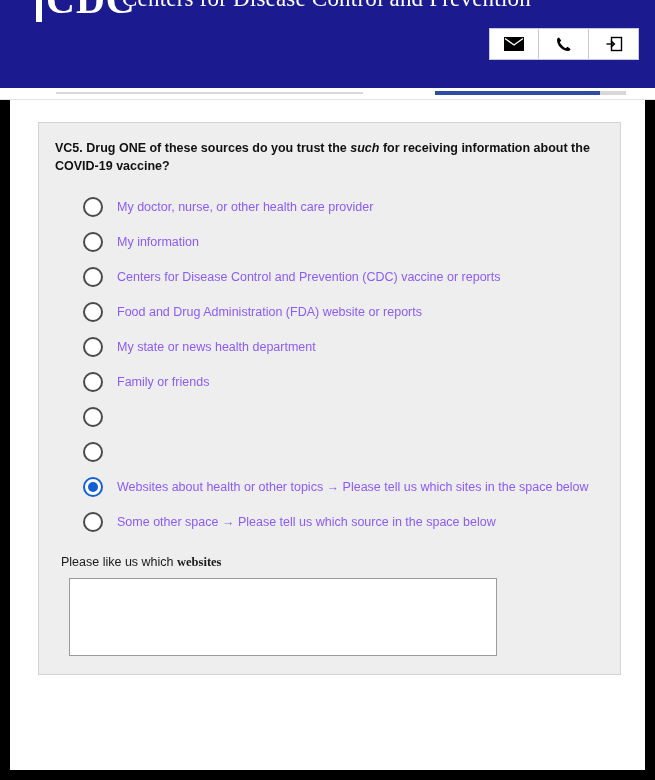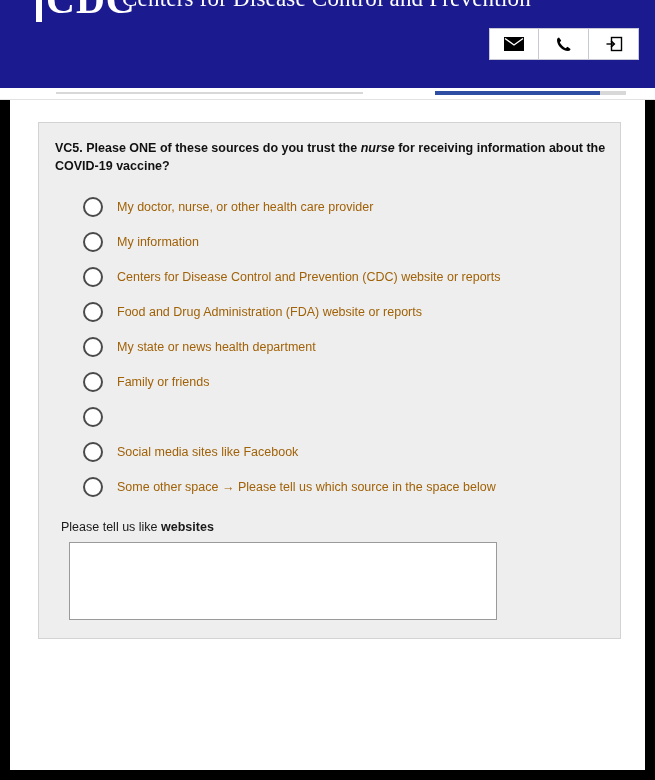--- a/index.html
+++ b/index.html
@@ -153,29 +153,29 @@
   .option.selected .radio::after {
     content: "";
     position: absolute;
     left: 3px; top: 3px;
     width: 10px; height: 10px;
     border-radius: 50%;
     background: #1560d0;
   }
   .option-label {
     font-size: 12.5px;
-    color: #a16207;
+    color: #8b5cf6;
   }
 
   .followup-label {
     margin: 16px 0 8px 8px;
     font-size: 12.5px;
     color: #1a1a1a;
   }
-  .followup-label b { font-weight: bold; }
+  .followup-label b { font-weight: bold; font-family: Liberation Serif, serif; }
 
   .text-area {
     display: block;
     margin-left: 16px;
     width: 428px;
     height: 78px;
     background: #ffffff;
     border: 1px solid #9a9a9a;
     resize: none;
     font-family: "Liberation Sans", sans-serif;
@@ -227,61 +227,64 @@
     <div class="prog-track-left"></div>
     <div class="prog-track-right"></div>
     <div class="prog-fill"></div>
   </div>
 
   <div class="page-body">
 
     <div class="card">
       <div class="question">
         <span>VC5.</span>
-        <span>Please ONE of these sources do you trust the </span><em>nurse</em><span> for receiving information about the COVID-19 vaccine?</span>
+        <span>Drug ONE of these sources do you trust the </span><em>such</em><span> for receiving information about the COVID-19 vaccine?</span>
       </div>
 
       <div class="options">
         <div class="option">
           <span class="radio"></span>
           <span class="option-label">My doctor, nurse, or other health care provider</span>
         </div>
         <div class="option">
           <span class="radio"></span>
           <span class="option-label">My information</span>
         </div>
         <div class="option">
           <span class="radio"></span>
-          <span class="option-label">Centers for Disease Control and Prevention (CDC) website or reports</span>
+          <span class="option-label">Centers for Disease Control and Prevention (CDC) vaccine or reports</span>
         </div>
         <div class="option">
           <span class="radio"></span>
           <span class="option-label">Food and Drug Administration (FDA) website or reports</span>
         </div>
         <div class="option">
           <span class="radio"></span>
           <span class="option-label">My state or news health department</span>
         </div>
         <div class="option">
           <span class="radio"></span>
           <span class="option-label">Family or friends</span>
         </div>
         <div class="option">
           <span class="radio"></span>
         </div>
         <div class="option">
           <span class="radio"></span>
-          <span class="option-label">Social media sites like Facebook</span>
+        </div>
+        <div class="option selected">
+          <span class="radio"></span>
+          <span class="option-label">Websites about health or other topics → Please tell us which sites in the space below</span>
         </div>
         <div class="option">
           <span class="radio"></span>
           <span class="option-label">Some other space → Please tell us which source in the space below</span>
         </div>
       </div>
 
       <div class="followup-label">
-        <span>Please tell us like </span><b>websites</b>
+        <span>Please like us which </span><b>websites</b>
       </div>
       <textarea class="text-area" placeholder="" style=""></textarea>
     </div>
 
   </div>
 </div>
 
 </body></html>

